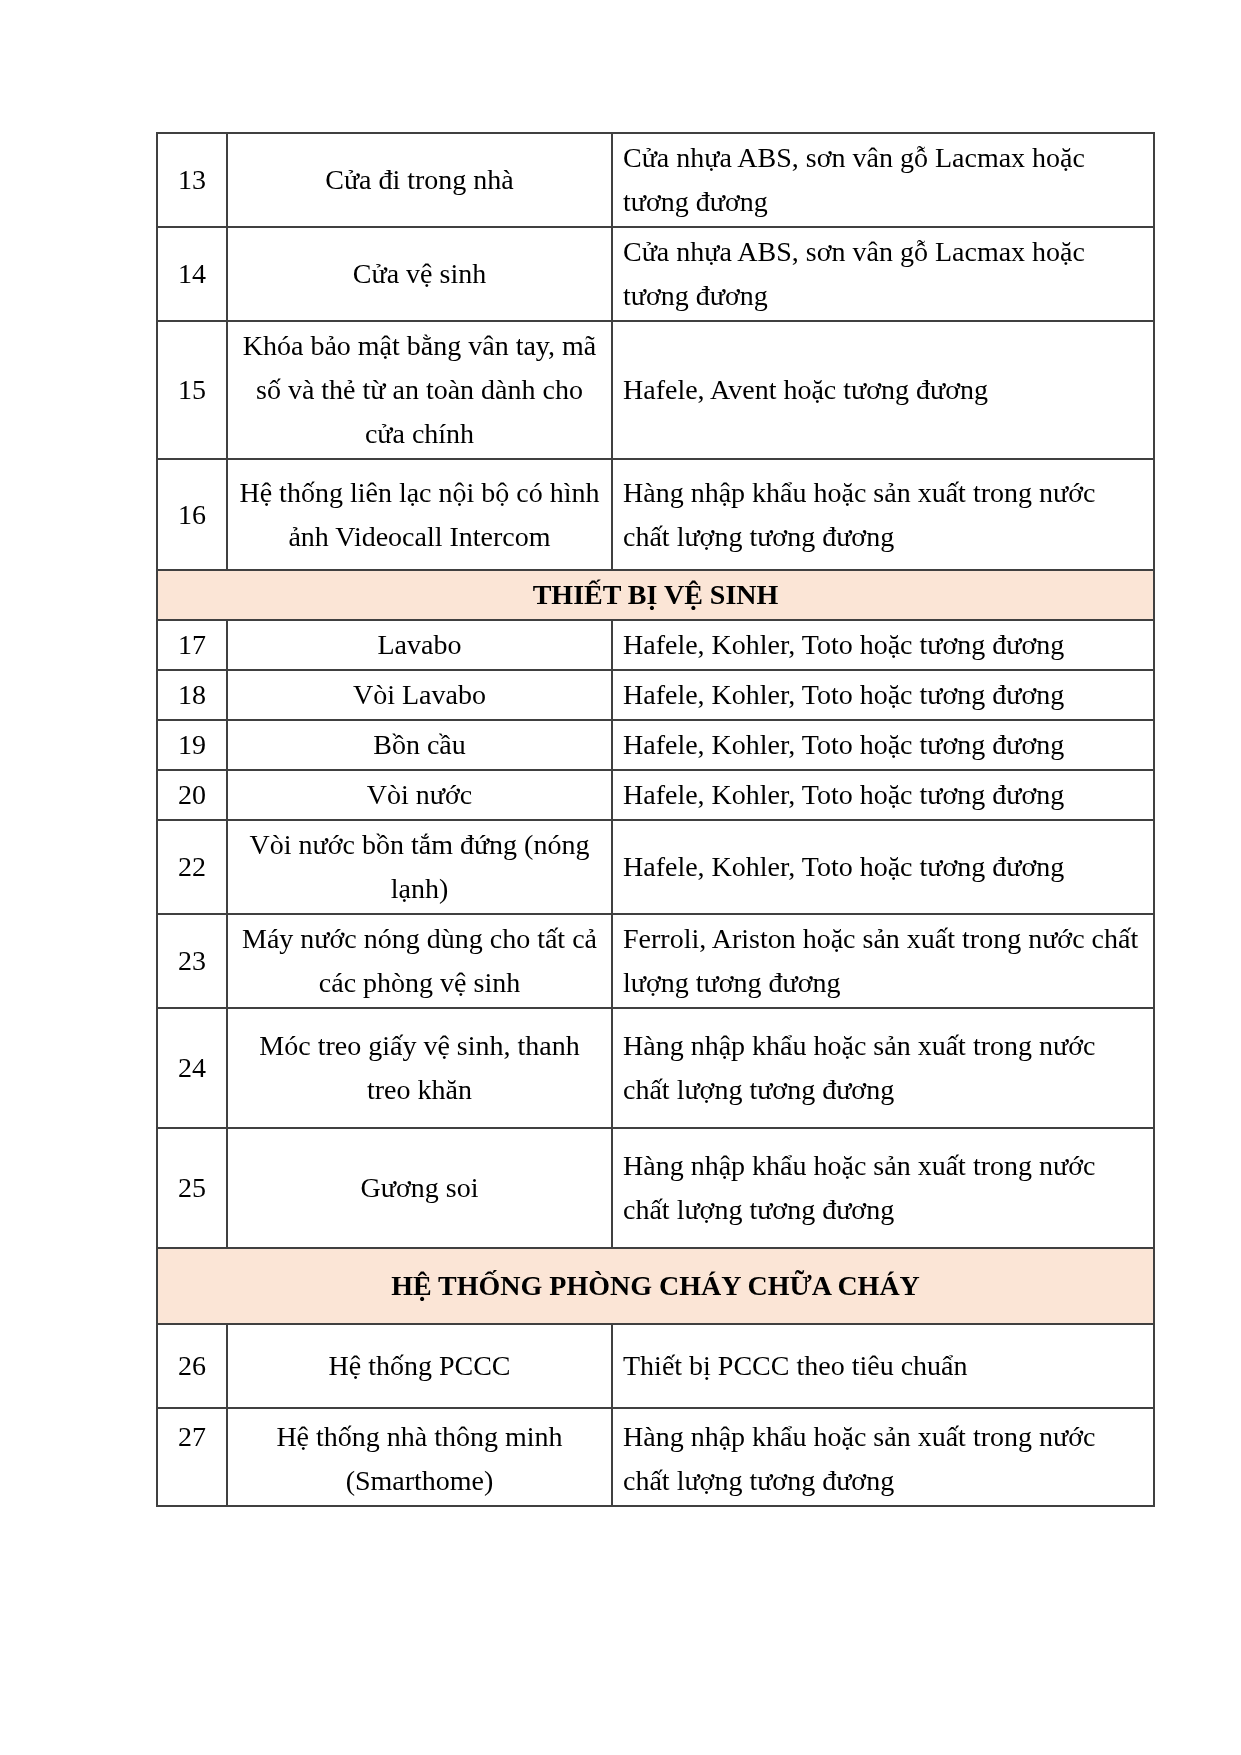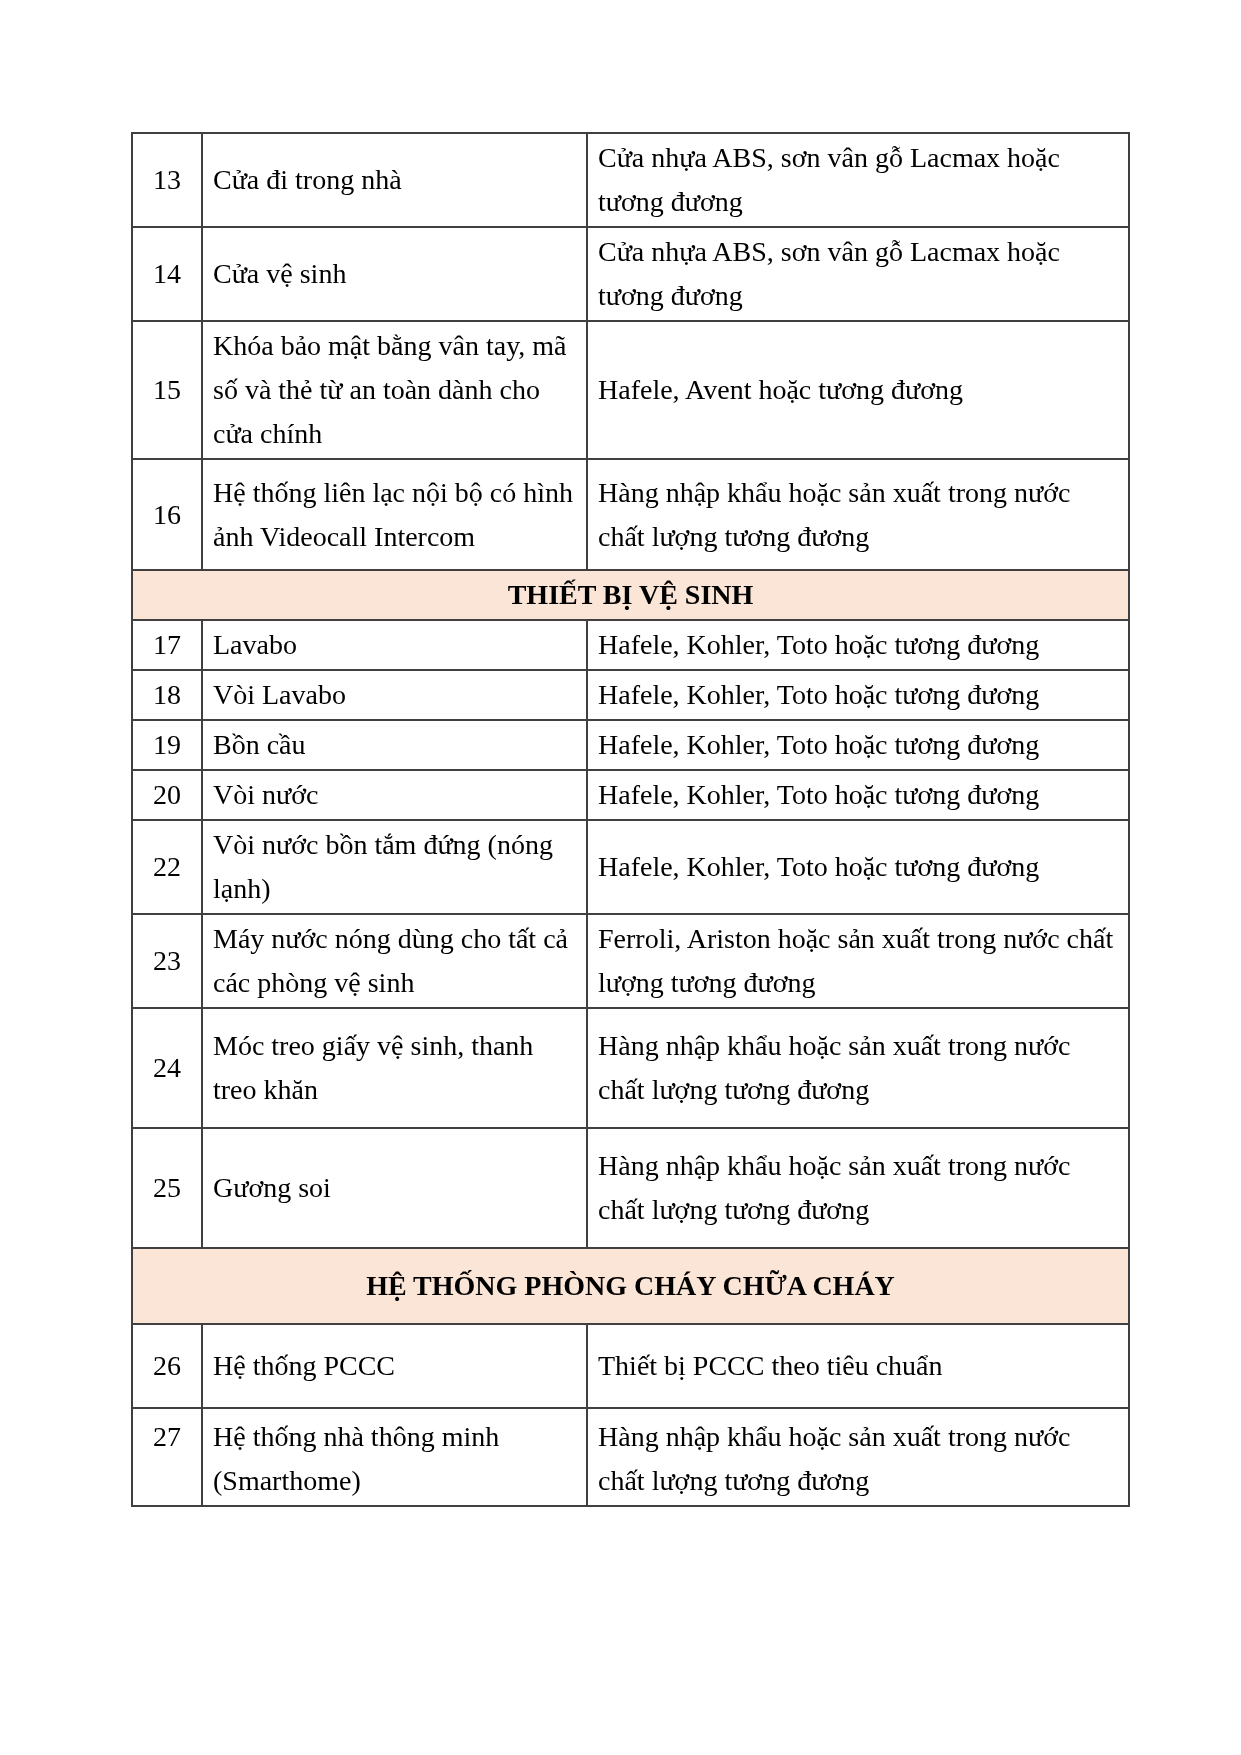--- a/index.html
+++ b/index.html
@@ -9,36 +9,36 @@
   }
   body {
     width: 1241px;
     height: 1755px;
     position: relative;
     font-family: "Liberation Serif", "DejaVu Serif", serif;
     color: #000000;
   }
   .doc-table {
     position: absolute;
-    left: 131px;
+    left: 156px;
     top: 132px;
     width: 997px;
     border-collapse: collapse;
     table-layout: fixed;
     font-size: 28px;
     line-height: 44px;
   }
   .doc-table td {
     border: 2px solid #404040;
     vertical-align: middle;
     padding: 2px 10px;
     overflow: hidden;
   }
   .num-cell  { text-align: center; padding: 2px 2px; }
-  .item-cell { text-align: left; }
+  .item-cell { text-align: center; }
   .spec-cell { text-align: left; }
   .section-cell {
     background: #fbe5d6;
     font-weight: bold;
     text-align: center;
   }
   
   tbody tr:nth-child(1)  { height: 93px; }
   tbody tr:nth-child(2)  { height: 84px; }
   tbody tr:nth-child(3)  { height: 128px; }

